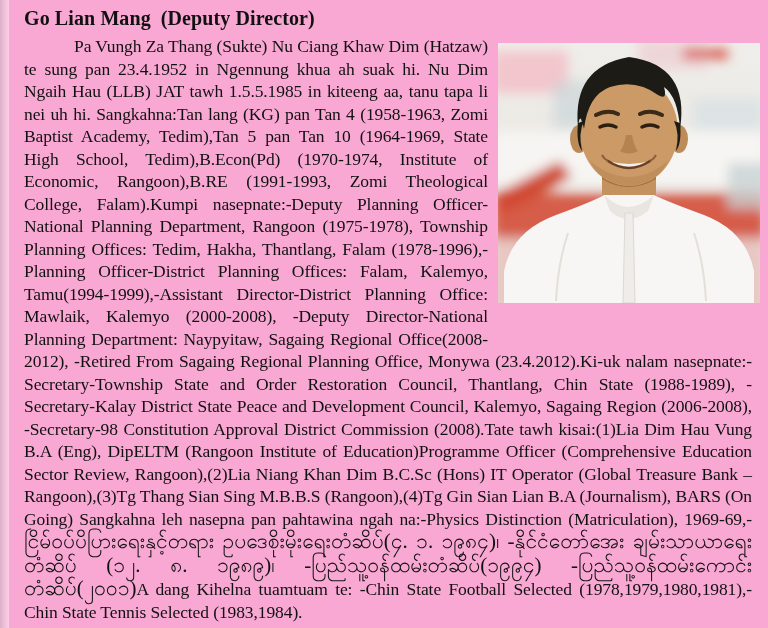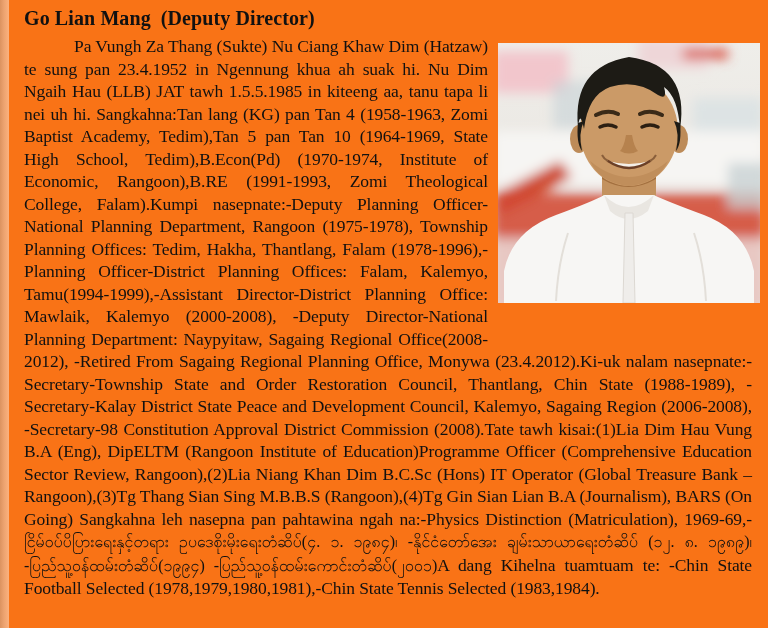--- a/index.html
+++ b/index.html
@@ -6,21 +6,21 @@
   body{
     width:768px;height:628px;
     background:#ffffff;
     font-family:"Liberation Serif","DejaVu Serif",serif;
     color:#111111;
     overflow:hidden;
   }
   .page{
     position:relative;
     width:768px;height:628px;
-    background:#f97316;
+    background:#f9a8d4;
     box-sizing:border-box;
     padding:6px 16px 4px 24px;
   }
   .scan-edge{
     position:absolute;left:0;top:0;width:9px;height:628px;
     background:linear-gradient(90deg,#b9b9b9 0%,#dedede 45%,#ffffff 100%);
     opacity:.45;
     pointer-events:none;
   }
   h1.title{
@@ -44,21 +44,21 @@
     float:right;
     width:262px;height:260px;
     margin:8px -8px 26px 10px;
     display:block;
     background:#eceae6;
     overflow:hidden;
   }
   .photo-wrap svg{display:block;width:262px;height:260px;}
   .my{
     
-    font-size:16px;
+    font-size:21px;
     letter-spacing:0;
   }
 </style>
 </head>
 <body>
 
 <div class="page">
   <div class="scan-edge"></div>
 
   <h1 class="title">

